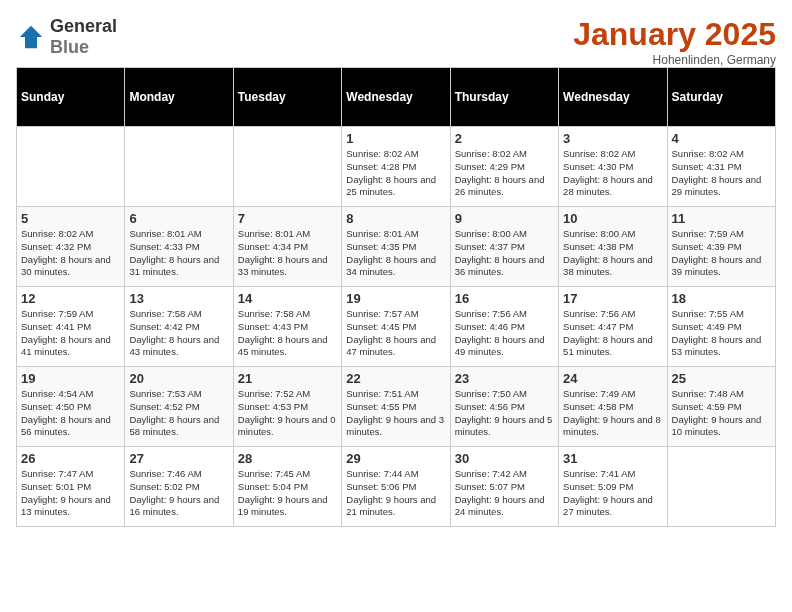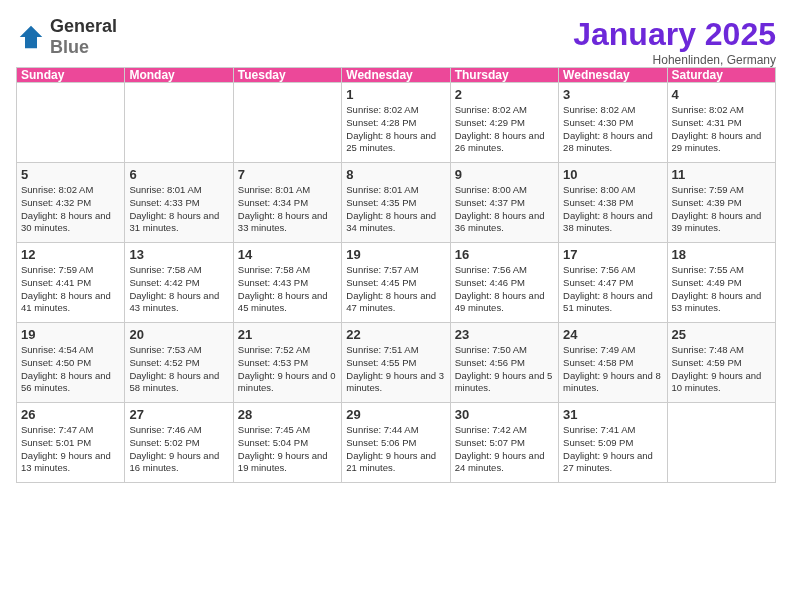--- a/index.html
+++ b/index.html
@@ -33,37 +33,37 @@
     .logo-icon {
       width: 30px;
       height: 30px;
     }
     .title-area {
       text-align: right;
     }
     .month-title {
       font-size: 32px;
       font-weight: bold;
-      color: #6d28d9;
+      color: #c2410c;
     }
     .location {
       font-size: 12px;
       color: #555;
     }
     table {
       width: 100%;
       border-collapse: collapse;
       table-layout: fixed;
     }
     thead th {
-      background-color: #ec4899;
+      background-color: #000000;
       color: #fff;
       font-size: 12px;
       font-weight: bold;
-      padding: 0 4px;
+      padding: 22px 4px;
       text-align: left;
       border: 1px solid #ccc;
     }
     tbody td {
       border: 1px solid #ccc;
       vertical-align: top;
       padding: 4px;
       font-size: 10px;
       color: #333;
       height: 80px;

